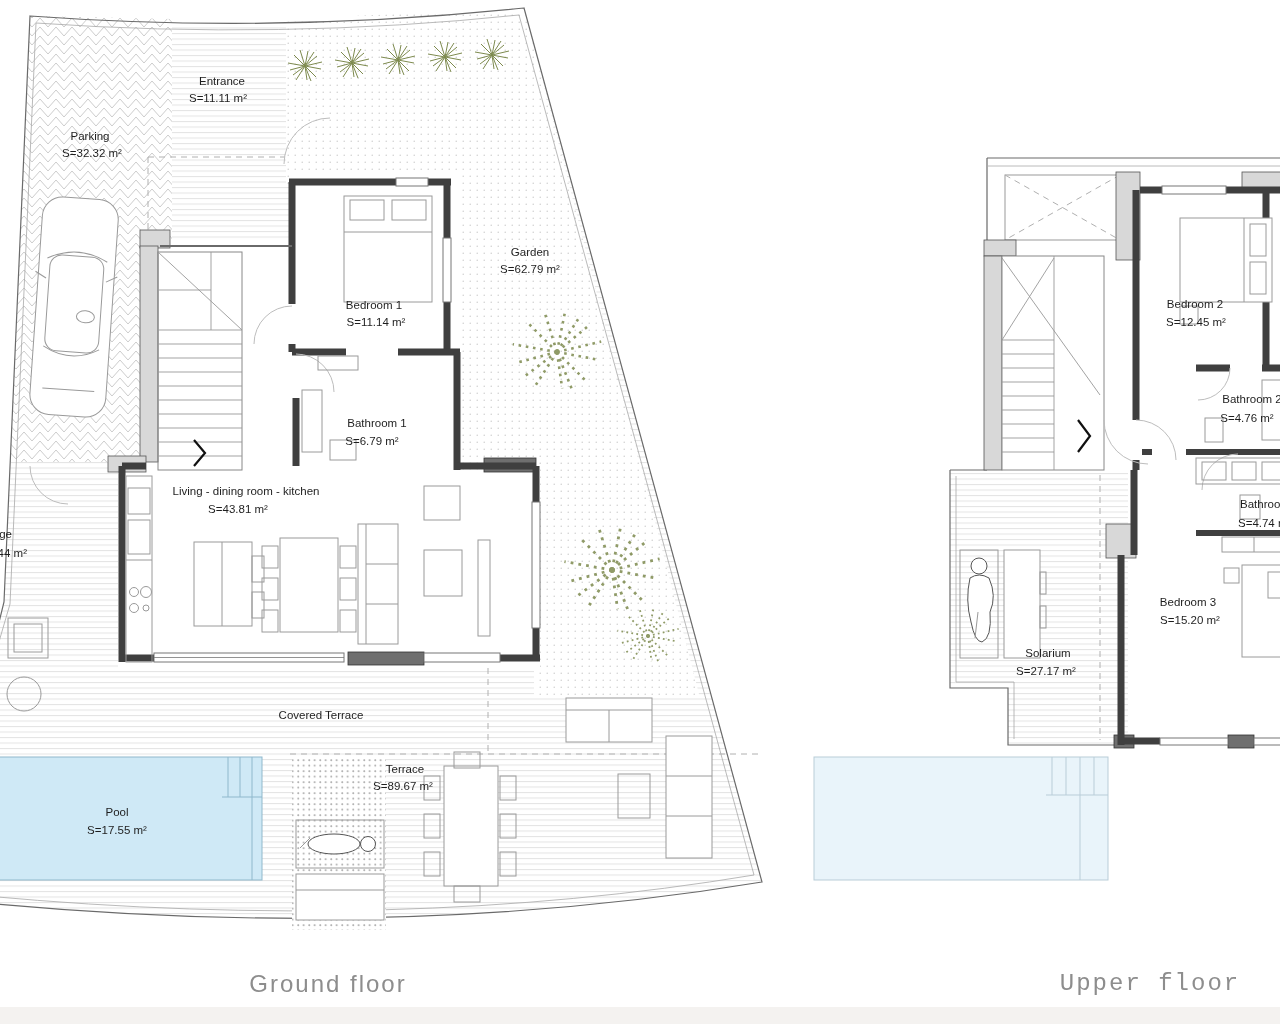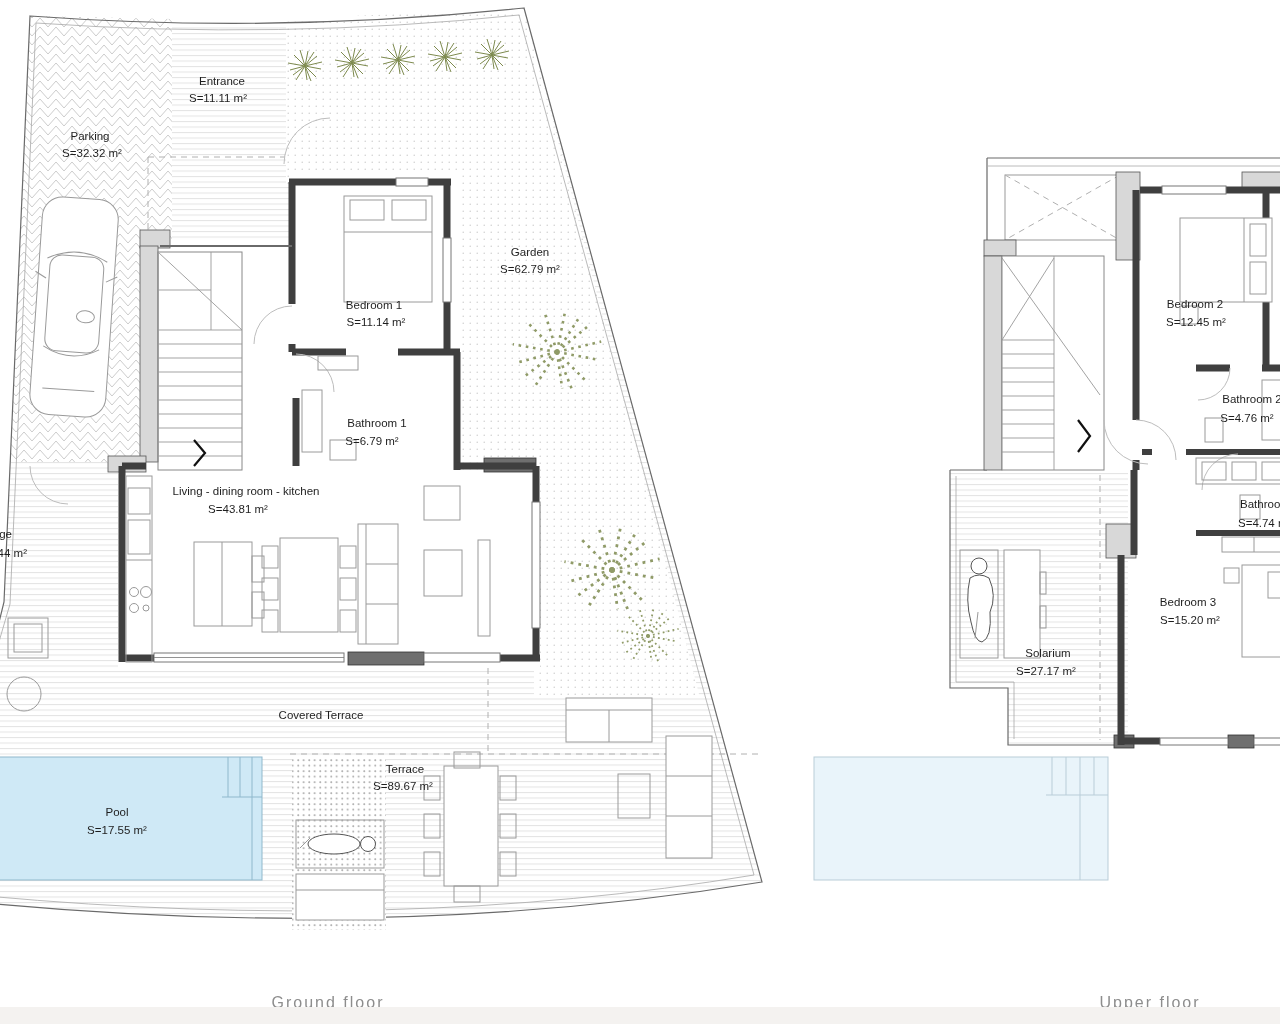--- a/index.html
+++ b/index.html
@@ -1,23 +1,23 @@
 <!DOCTYPE html>
 <html><head>
 <meta charset="utf-8">
 <style>
   html,body{margin:0;padding:0;background:#ffffff;}
   .page{position:relative;width:1280px;height:1024px;background:#fff;overflow:hidden;
         font-family:"Liberation Sans",sans-serif;}
   svg{position:absolute;left:0;top:0;}
   .lbl{font:11.5px "Liberation Sans",sans-serif;fill:#1e1e1e;}
-  .cap{position:absolute;font-family:"Liberation Sans",sans-serif;font-size:16px;
-       color:#8d8d8d;letter-spacing:2px;transform:translateX(-50%);white-space:nowrap;margin-top:24px;}
+  .cap{position:absolute;font-family:"Liberation Sans",sans-serif;font-size:24px;
+       color:#8d8d8d;letter-spacing:2px;transform:translateX(-50%);white-space:nowrap;}
   .cap-ground{left:328px;top:970px;}
-  .cap-upper{left:1150px;top:970px;}
+  .cap-upper{left:1150px;top:970px;font-family:Liberation Mono, monospace;}
   .bottom-band{position:absolute;left:0;top:1007px;width:1280px;height:17px;background:#f4f2f0;}
   
   .bnd{fill:none;stroke:#6a6a6a;stroke-width:1.2;}
   .bnd2{fill:none;stroke:#a8a8a8;stroke-width:0.8;}
   .wall{fill:none;stroke:#3f3f3f;stroke-width:7;}
   .wall6{fill:none;stroke:#3f3f3f;stroke-width:6;}
   .wallthin{fill:none;stroke:#6a6a6a;stroke-width:2;}
   .pier{fill:#d8d8d8;stroke:#555;stroke-width:0.8;}
   .pierdark{fill:#6f6f6f;stroke:#333;stroke-width:0.8;}
   .furn{fill:#ffffff;stroke:#9a9a9a;stroke-width:1;}

